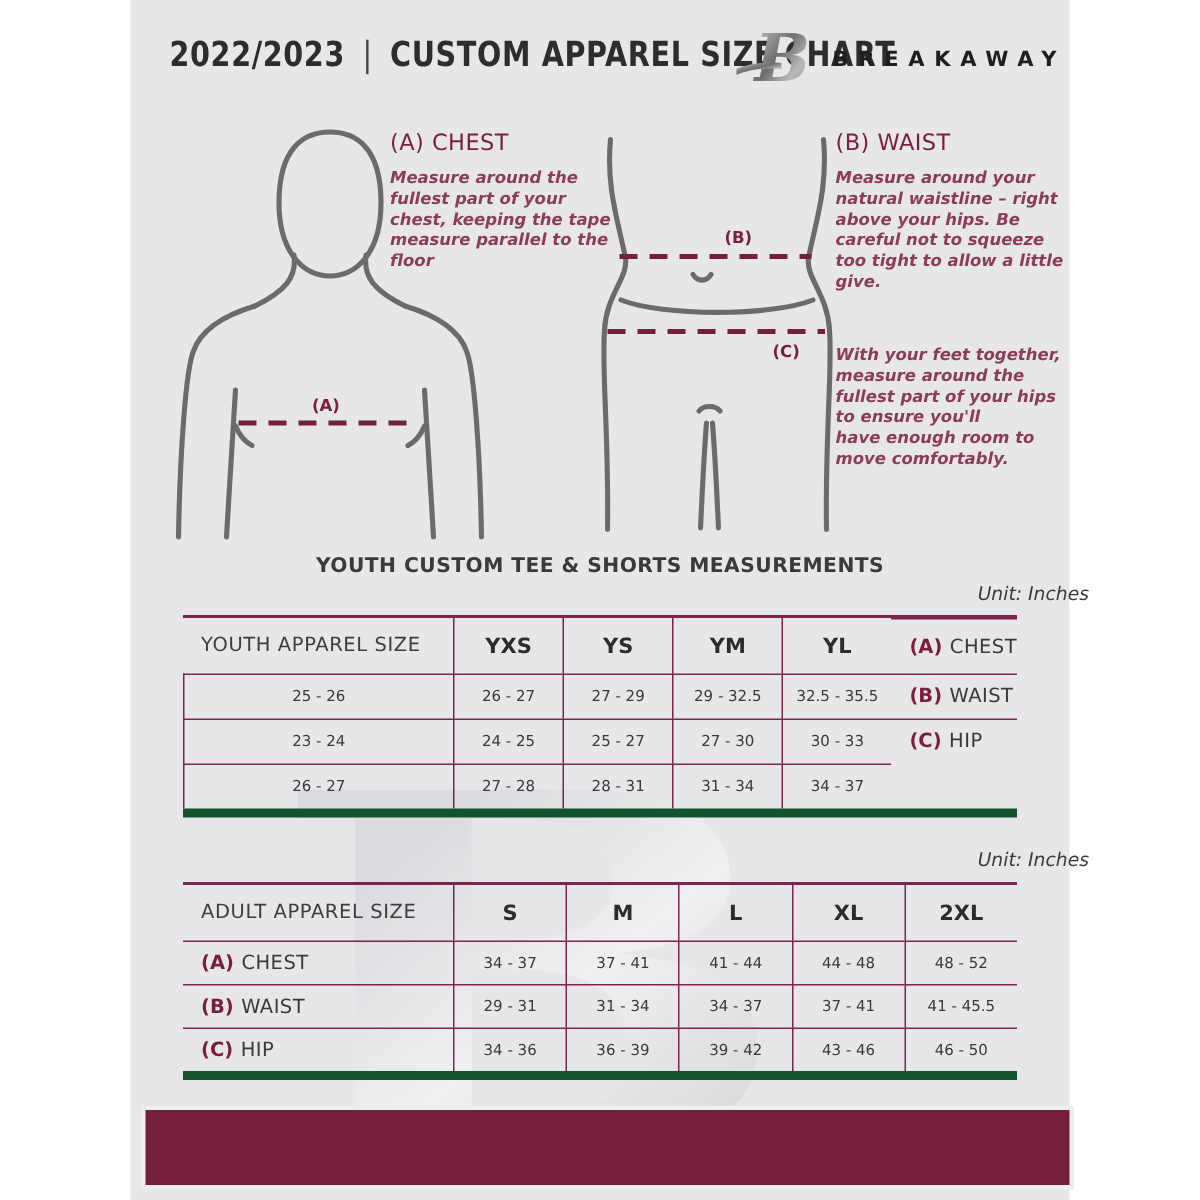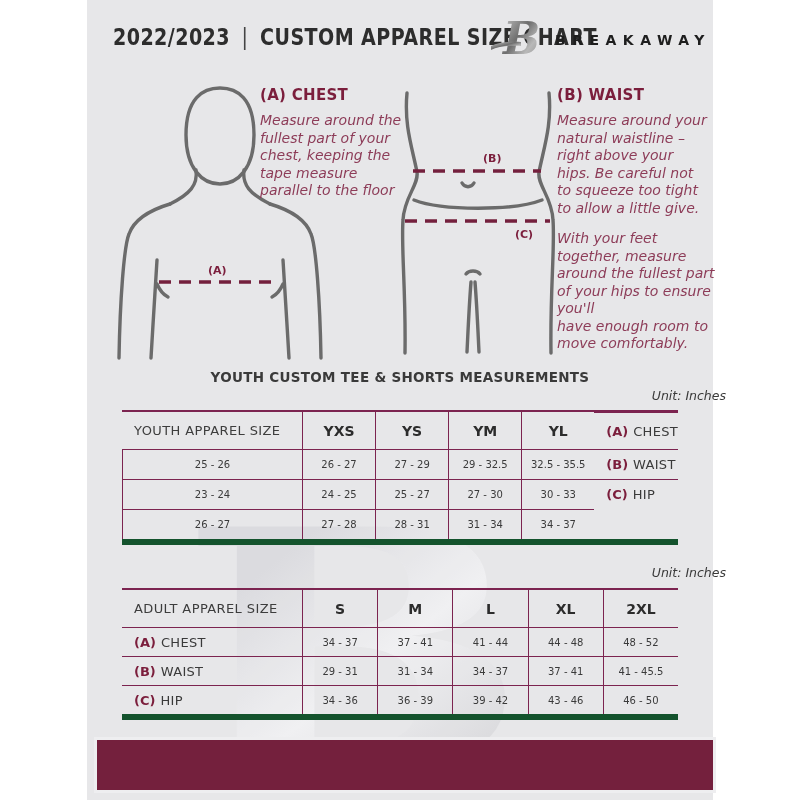--- a/index.html
+++ b/index.html
@@ -11,23 +11,23 @@
   .hdr{position:absolute;left:26px;top:24px;display:flex;align-items:center;
        font-weight:bold;font-size:23px;color:#2d2d2d;transform:scaleX(.83);
        transform-origin:left center;white-space:nowrap;letter-spacing:.5px;}
   .hdr .sep{margin:0 14px;font-weight:normal;color:#444;}
   .logo{position:absolute;left:400px;top:12px;width:54px;height:54px;}
   .brand{position:absolute;left:468px;top:32px;font-size:14px;font-weight:bold;
          letter-spacing:6.5px;color:#1e1e1e;}
 
   
   .sec{position:absolute;z-index:2;}
-  .sec h3{margin:0;font-size:15px;font-weight:bold;color:#7b1e3c;letter-spacing:.3px;}
-  .sec p{margin:8px 0 0 0;font-size:14px;font-style:italic;color:#8d3c58;
-         line-height:1.25;white-space:pre-line;}
+  .sec h3{margin:0;font-size:15px;font-weight:normal;color:#7b1e3c;letter-spacing:.3px;}
+  .sec p{margin:8px 0 0 0;font-size:11px;font-style:italic;color:#8d3c58;
+         line-height:1.25;white-space:pre-line;font-weight:bold;}
   .sec-a{left:173px;top:86px;width:150px;}
   .sec-b{left:470px;top:86px;width:152px;}
   .sec-c{left:470px;top:222px;width:158px;}
 
   .fig{position:absolute;z-index:2;}
   .fig-left{left:23px;top:80px;}
   .fig-right{left:303px;top:85px;}
 
   
   .wm{position:absolute;left:92px;top:486px;z-index:1;font-family:"DejaVu Serif",serif;

